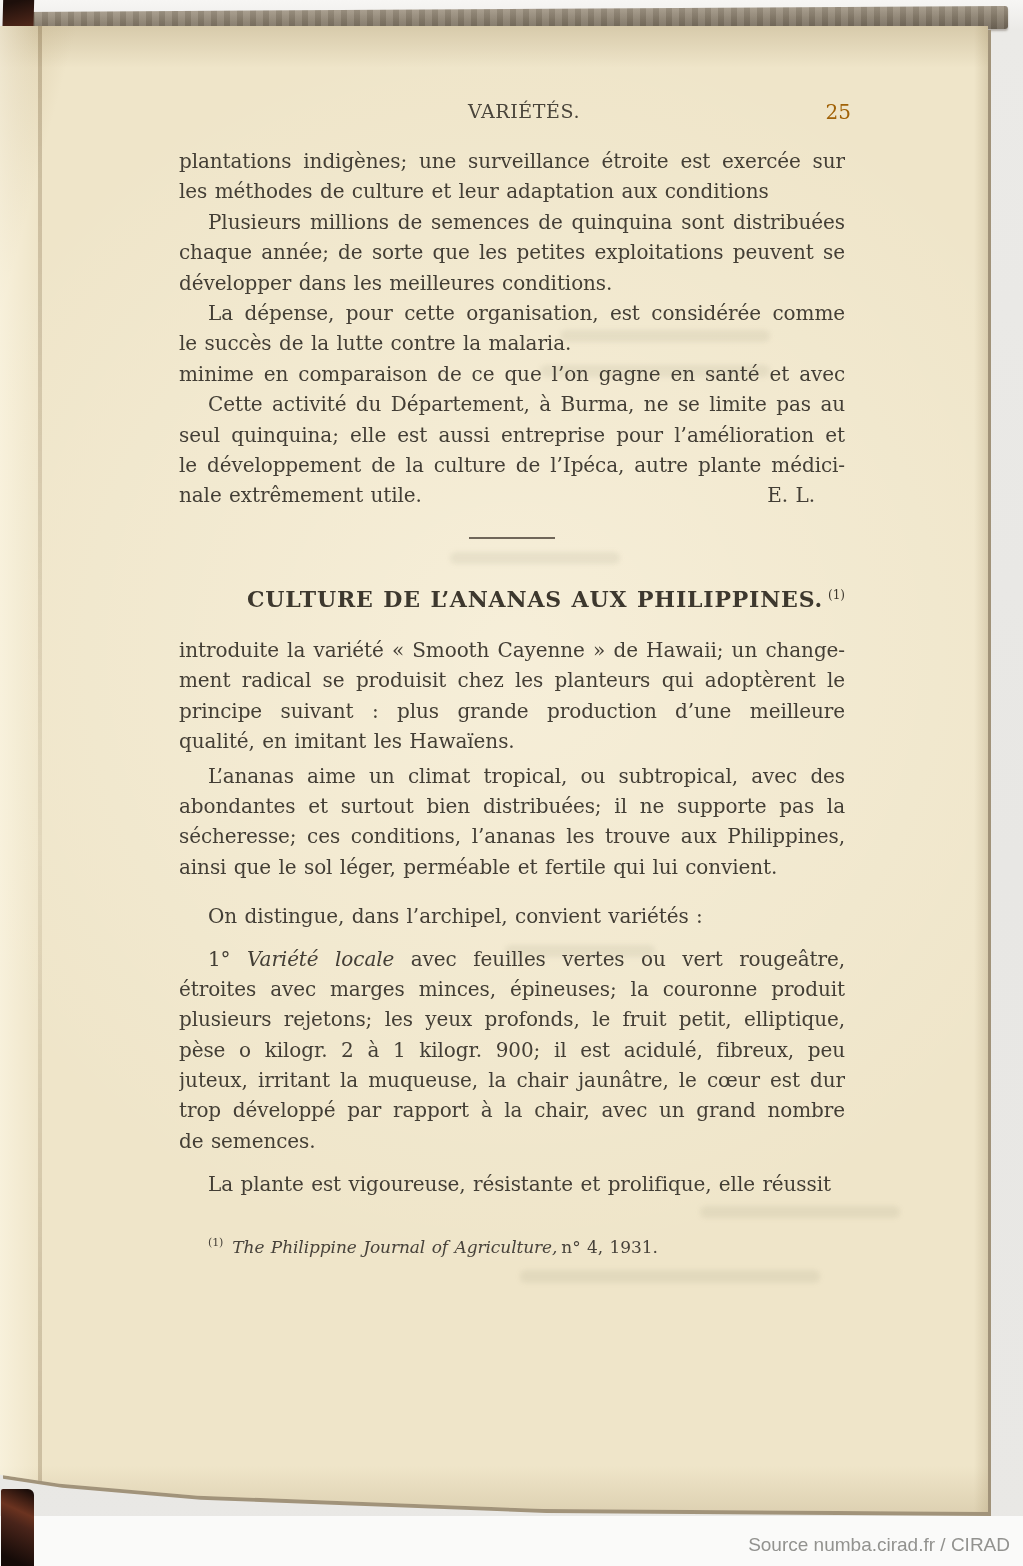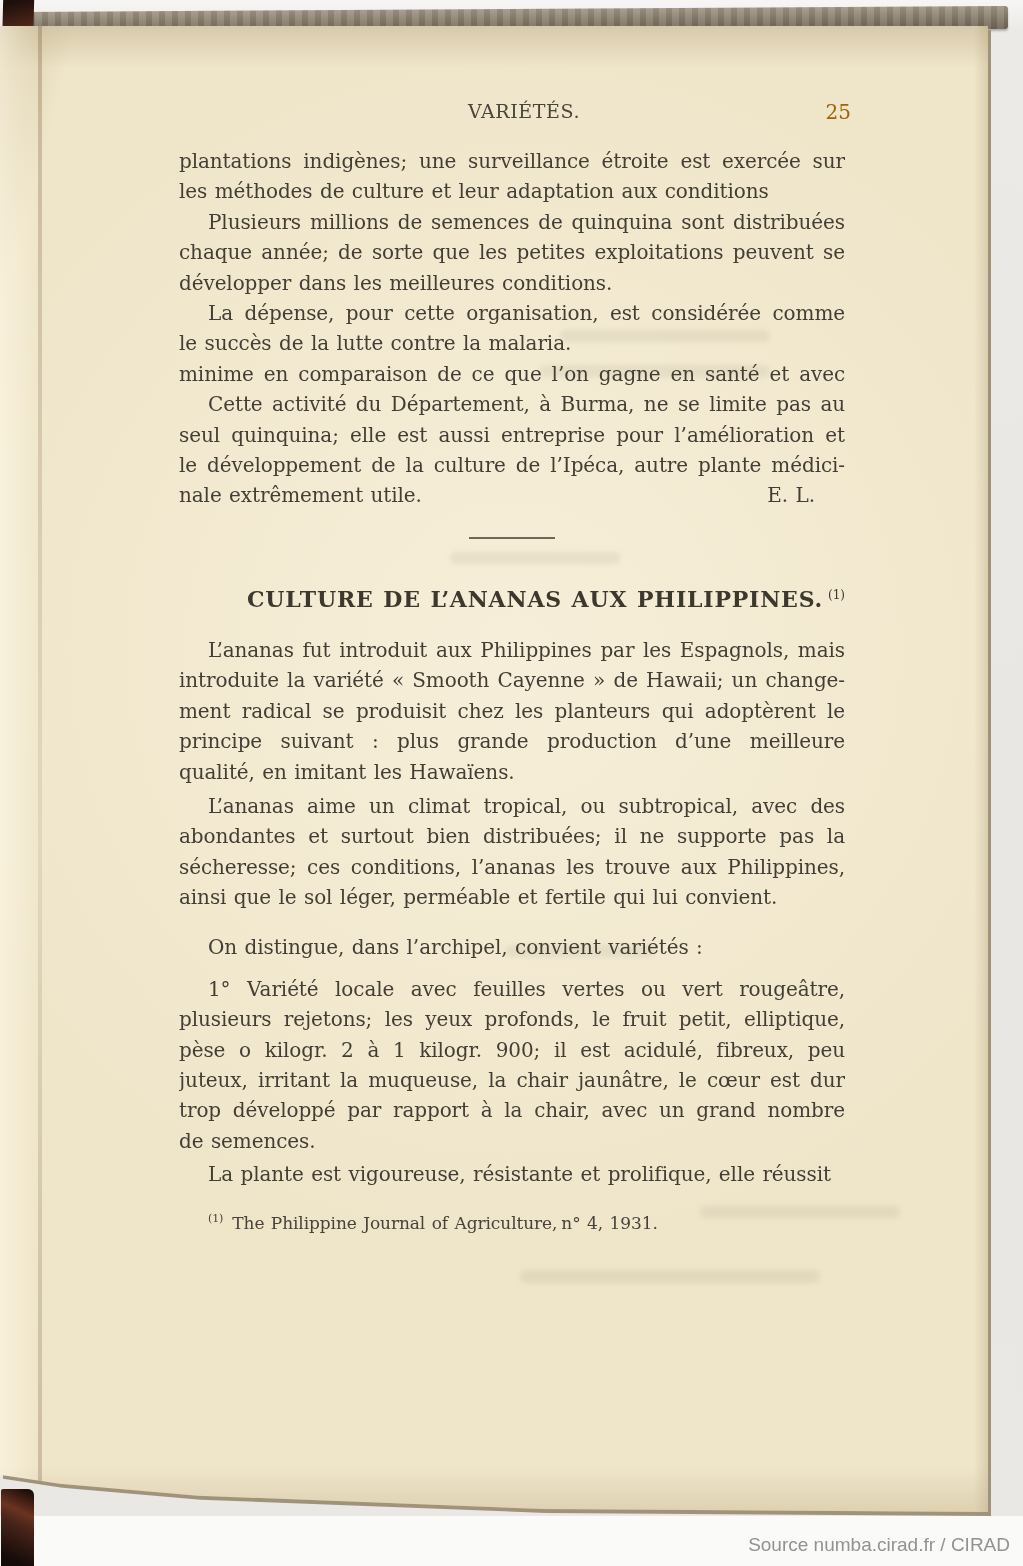--- a/index.html
+++ b/index.html
@@ -47,32 +47,32 @@
     font-size:19px;letter-spacing:0.6px;color:#4a453b;}
   .pnum{position:absolute;right:6px;top:0;font-size:20px;color:#a16207;}
   .bodycol{position:absolute;left:0;top:146px;width:666px;font-size:20px;
     line-height:30.4px;word-spacing:0.06em;letter-spacing:-0.1px;}
   .para{margin:0;}
   .tline{height:30.4px;line-height:30.4px;overflow:hidden;text-align:justify;}
   .tline:after{content:"";display:inline-block;width:100%;height:0;}
   .tline.last{text-align:left;position:relative;}
   .tline.last:after{content:none;}
   .tline.ind{text-indent:29px;}
-  .it{}
+  .it{font-style:italic;}
   .sig{position:absolute;right:30px;top:0;}
   .divider{width:86px;height:2px;background:#6f6659;margin:26px auto 0;}
   .stitle{margin:41px 0 0;text-align:right;font-size:22px;font-weight:bold;
     letter-spacing:0.8px;line-height:30px;color:#3d382e;}
   .stitle .fmark{font-weight:400;font-size:12px;margin-left:5px;letter-spacing:0;}
   .a2{margin-top:21px;}
   .a2 .para:nth-of-type(2){margin-top:4px;}
   .a2 .para:nth-of-type(3){margin-top:19px;}
   .a2 .para:nth-of-type(4){margin-top:12px;}
-  .a2 .para:nth-of-type(5){margin-top:3px;}
-  .footnote{margin-top:18px;padding-left:29px;font-size:17px;line-height:22px;color:#47423a;}
+  .a2 .para:nth-of-type(5){margin-top:13px;}
+  .footnote{margin-top:29px;padding-left:29px;font-size:17px;line-height:27px;color:#47423a;}
   .footnote sup{font-size:11px;margin-right:9px;}
   .footnote .gap{display:inline-block;width:4px;}
   .credit{position:absolute;right:13px;top:1534px;font-family:"Liberation Sans",sans-serif;
     font-size:19px;color:#92928f;}
 </style>
 </head>
 <body>
 
 <div class="scan">
   <div class="backdrop"></div>
@@ -122,37 +122,37 @@
             <div class="tline last">nale extrêmement utile.<span class="sig">E. L.</span></div>
           </div>
         </div>
 
       <div class="divider"></div>
 
       <h2 class="stitle"><span>CULTURE DE L’ANANAS AUX PHILIPPINES.</span><sup class="fmark">(1)</sup></h2>
 
       <div class="article a2">
           <div class="para">
-            <div class="tline ind">L’ananas fut introduit aux Philippines par les Espagnols, mais</div>
             <div class="tline">introduite la variété « Smooth Cayenne » de Hawaii; un change-</div>
             <div class="tline">ment radical se produisit chez les planteurs qui adoptèrent le</div>
             <div class="tline">principe suivant : plus grande production d’une meilleure</div>
             <div class="tline last">qualité, en imitant les Hawaïens.</div>
           </div>
           <div class="para">
             <div class="tline ind">L’ananas aime un climat tropical, ou subtropical, avec des pluies</div>
             <div class="tline">abondantes et surtout bien distribuées; il ne supporte pas la</div>
             <div class="tline">sécheresse; ces conditions, l’ananas les trouve aux Philippines,</div>
             <div class="tline last">ainsi que le sol léger, perméable et fertile qui lui convient.</div>
           </div>
           <div class="para">
             <div class="tline last ind">On distingue, dans l’archipel, convient variétés :</div>
           </div>
           <div class="para">
             <div class="tline ind"><span>1° </span><span class="it">Variété locale</span><span> avec feuilles vertes ou vert rougeâtre, longues,</span></div>
+            <div class="tline">étroites avec marges minces, épineuses; la couronne produit</div>
             <div class="tline">plusieurs rejetons; les yeux profonds, le fruit petit, elliptique,</div>
             <div class="tline">pèse o kilogr. 2 à 1 kilogr. 900; il est acidulé, fibreux, peu</div>
             <div class="tline">juteux, irritant la muqueuse, la chair jaunâtre, le cœur est dur et</div>
             <div class="tline">trop développé par rapport à la chair, avec un grand nombre</div>
             <div class="tline last">de semences.</div>
           </div>
           <div class="para">
             <div class="tline last ind">La plante est vigoureuse, résistante et prolifique, elle réussit</div>
           </div>
         </div>

